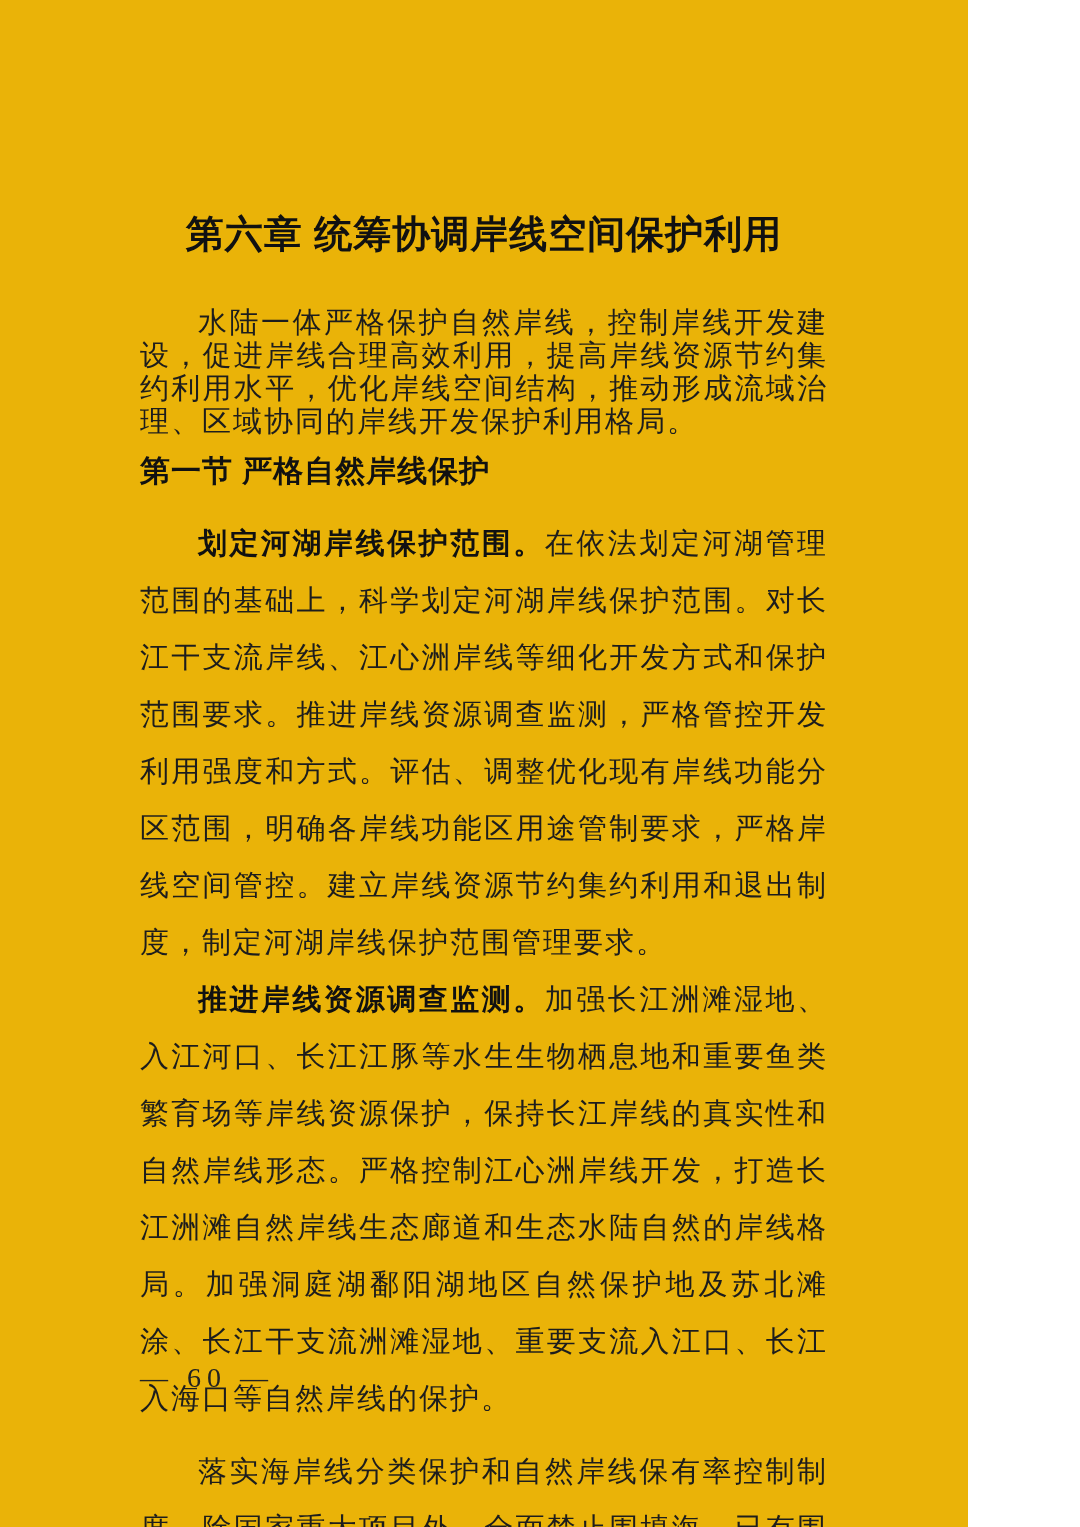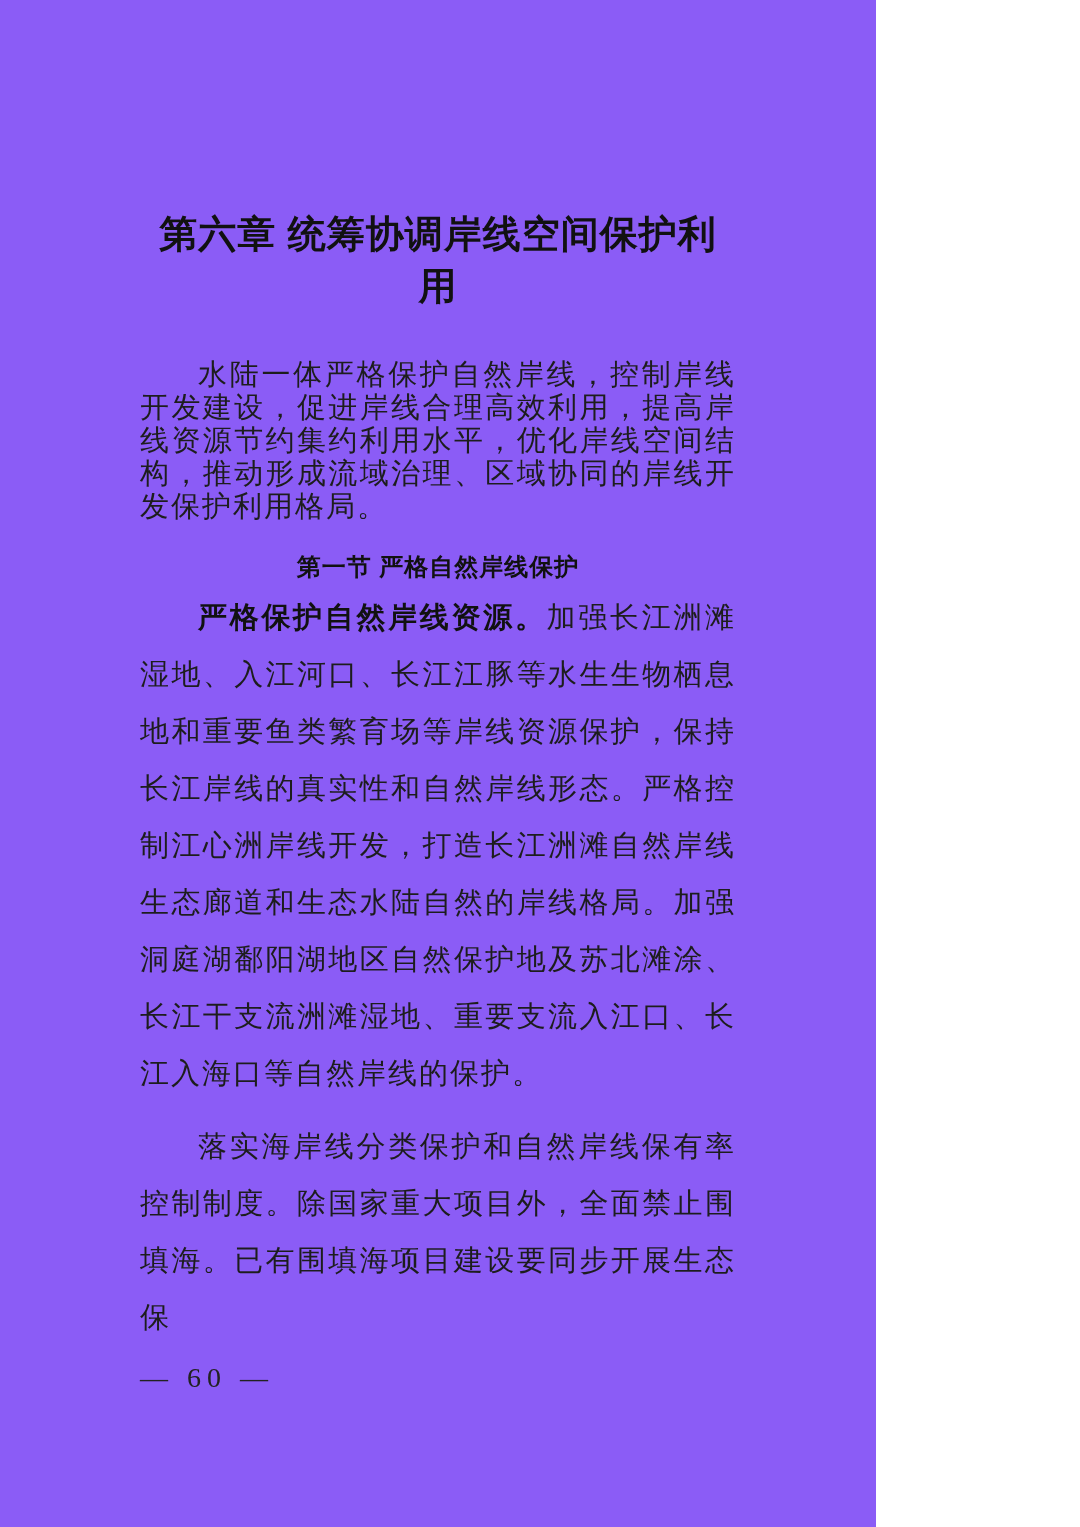--- a/index.html
+++ b/index.html
@@ -2,23 +2,23 @@
 <html><head>
 <meta charset="utf-8">
 <style>
   html, body {
     margin: 0;
     padding: 0;
     background: #ffffff;
   }
   .page {
     position: relative;
-    width: 876px;
+    width: 968px;
     height: 1527px;
-    background: #8b5cf6;
+    background: #eab308;
     overflow: hidden;
     color: #1d1d1d;
     font-family: "Liberation Serif", "DejaVu Serif", serif;
   }
   .content {
     padding: 208px 140px 0 140px; 
   }
   .chapter-title {
     margin: 0;
     text-align: center;
@@ -32,25 +32,24 @@
   .intro {
     margin: 46px 0 0 0;
     font-size: 29px;
     line-height: 33px;
     letter-spacing: 2px;
     text-indent: 2em;
     text-align: justify;
     text-justify: inter-character;
   }
   .section-title {
-    margin: 22px 0 0 0;
-    text-align: center;
+    margin: 11px 0 0 0;
     font-family: "Liberation Sans", "DejaVu Sans", sans-serif;
     font-weight: 700;
-    font-size: 24px;
+    font-size: 30px;
     line-height: 44px;
     letter-spacing: 1px;
     color: #111111;
   }
   .body-para {
     margin: 0;
     font-size: 29px;
     line-height: 57px;
     letter-spacing: 2px;
     text-indent: 2em;
@@ -83,23 +82,26 @@
 
 <div class="page">
   <div class="content">
 
     <h1 class="chapter-title">第六章 统筹协调岸线空间保护利用</h1>
 
     <p class="intro">水陆一体严格保护自然岸线，控制岸线开发建设，促进岸线合理高效利用，提高岸线资源节约集约利用水平，优化岸线空间结构，推动形成流域治理、区域协同的岸线开发保护利用格局。</p>
 
     <h2 class="section-title">第一节 严格自然岸线保护</h2>
 
+    <p class="body-para first">
+      <strong>划定河湖岸线保护范围。</strong><span>在依法划定河湖管理范围的基础上，科学划定河湖岸线保护范围。对长江干支流岸线、江心洲岸线等细化开发方式和保护范围要求。推进岸线资源调查监测，严格管控开发利用强度和方式。评估、调整优化现有岸线功能分区范围，明确各岸线功能区用途管制要求，严格岸线空间管控。建立岸线资源节约集约利用和退出制度，制定河湖岸线保护范围管理要求。</span>
+    </p>
 
     <p class="body-para">
-      <strong>严格保护自然岸线资源。</strong><span>加强长江洲滩湿地、入江河口、长江江豚等水生生物栖息地和重要鱼类繁育场等岸线资源保护，保持长江岸线的真实性和自然岸线形态。严格控制江心洲岸线开发，打造长江洲滩自然岸线生态廊道和生态水陆自然的岸线格局。加强洞庭湖鄱阳湖地区自然保护地及苏北滩涂、长江干支流洲滩湿地、重要支流入江口、长江入海口等自然岸线的保护。</span>
+      <strong>推进岸线资源调查监测。</strong><span>加强长江洲滩湿地、入江河口、长江江豚等水生生物栖息地和重要鱼类繁育场等岸线资源保护，保持长江岸线的真实性和自然岸线形态。严格控制江心洲岸线开发，打造长江洲滩自然岸线生态廊道和生态水陆自然的岸线格局。加强洞庭湖鄱阳湖地区自然保护地及苏北滩涂、长江干支流洲滩湿地、重要支流入江口、长江入海口等自然岸线的保护。</span>
     </p>
 
     <p class="body-para spaced">
       <strong></strong><span>落实海岸线分类保护和自然岸线保有率控制制度。除国家重大项目外，全面禁止围填海。已有围填海项目建设要同步开展生态保</span>
     </p>
 
   </div>
 
   <div class="page-number">— 60 —</div>
 </div>

